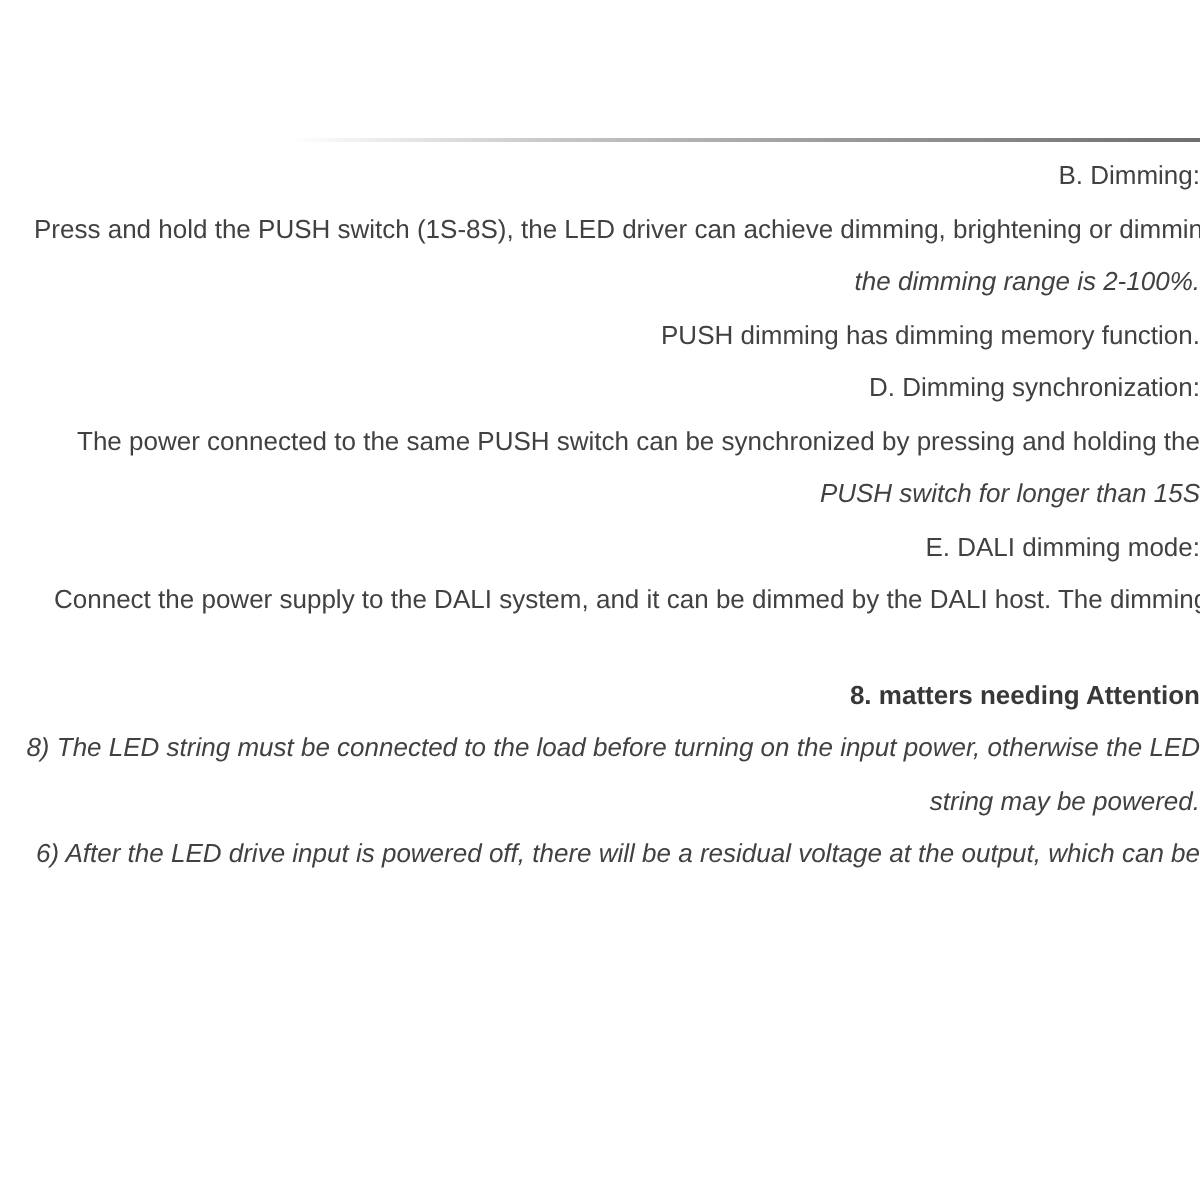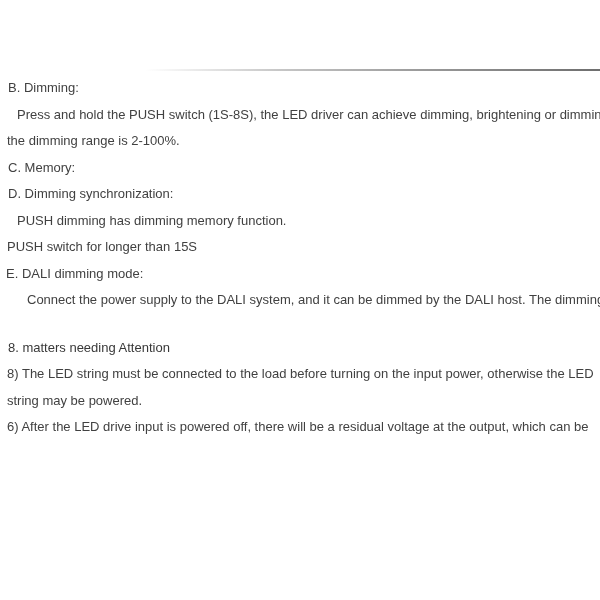--- a/index.html
+++ b/index.html
@@ -7,20 +7,21 @@
     padding: 0;
     background: #ffffff;
   }
   .page {
     position: relative;
     width: 600px;
     height: 600px;
     background: #ffffff;
     overflow: hidden;
     font-family: "Liberation Sans", sans-serif;
+    text-align: right;
   }
   .divider {
     position: absolute;
     top: 69px;
     left: 145px;
     right: 0;
     height: 2px;
     background: linear-gradient(90deg,
       rgba(150,150,150,0.0) 0%,
       rgba(150,150,150,0.55) 30%,
@@ -36,40 +37,40 @@
   .ln {
     line-height: 26.5px;
     font-size: 13px;
     color: #414141;
     white-space: nowrap;
   }
   .ln.section-label   { padding-left: 8px;  }
   .ln.section-label-e { padding-left: 6px; }
   .ln.para-first      { padding-left: 17px; }
   .ln.para-first-deep { padding-left: 27px; }
-  .ln.continuation    { padding-left: 7px;  }
+  .ln.continuation    { padding-left: 7px; font-style: italic;  }
   .ln.heading {
     padding-left: 8px;
     margin-top: 21px;
-    font-weight: normal;
+    font-weight: bold;
     color: #383838;
   }
 </style>
 </head>
 <body>
 
 <div class="page">
   <div class="divider"></div>
   <div class="content" id="lines-container">
       <div class="ln section-label">B. Dimming:</div>
       <div class="ln para-first">Press and hold the PUSH switch (1S-8S), the LED driver can achieve dimming, brightening or dimming,</div>
       <div class="ln continuation">the dimming range is 2-100%.</div>
-      <div class="ln section-label">C. Memory:</div>
+      <div class="ln para-first">PUSH dimming has dimming memory function.</div>
       <div class="ln section-label">D. Dimming synchronization:</div>
-      <div class="ln para-first">PUSH dimming has dimming memory function.</div>
+      <div class="ln para-first">The power connected to the same PUSH switch can be synchronized by pressing and holding the</div>
       <div class="ln continuation">PUSH switch for longer than 15S</div>
       <div class="ln section-label-e">E. DALI dimming mode:</div>
       <div class="ln para-first-deep">Connect the power supply to the DALI system, and it can be dimmed by the DALI host. The dimming</div>
       <div class="ln heading">8. matters needing Attention</div>
       <div class="ln continuation">8) The LED string must be connected to the load before turning on the input power, otherwise the LED</div>
       <div class="ln continuation">string may be powered.</div>
       <div class="ln continuation">6) After the LED drive input is powered off, there will be a residual voltage at the output, which can be</div>
     </div>
 </div>
 

